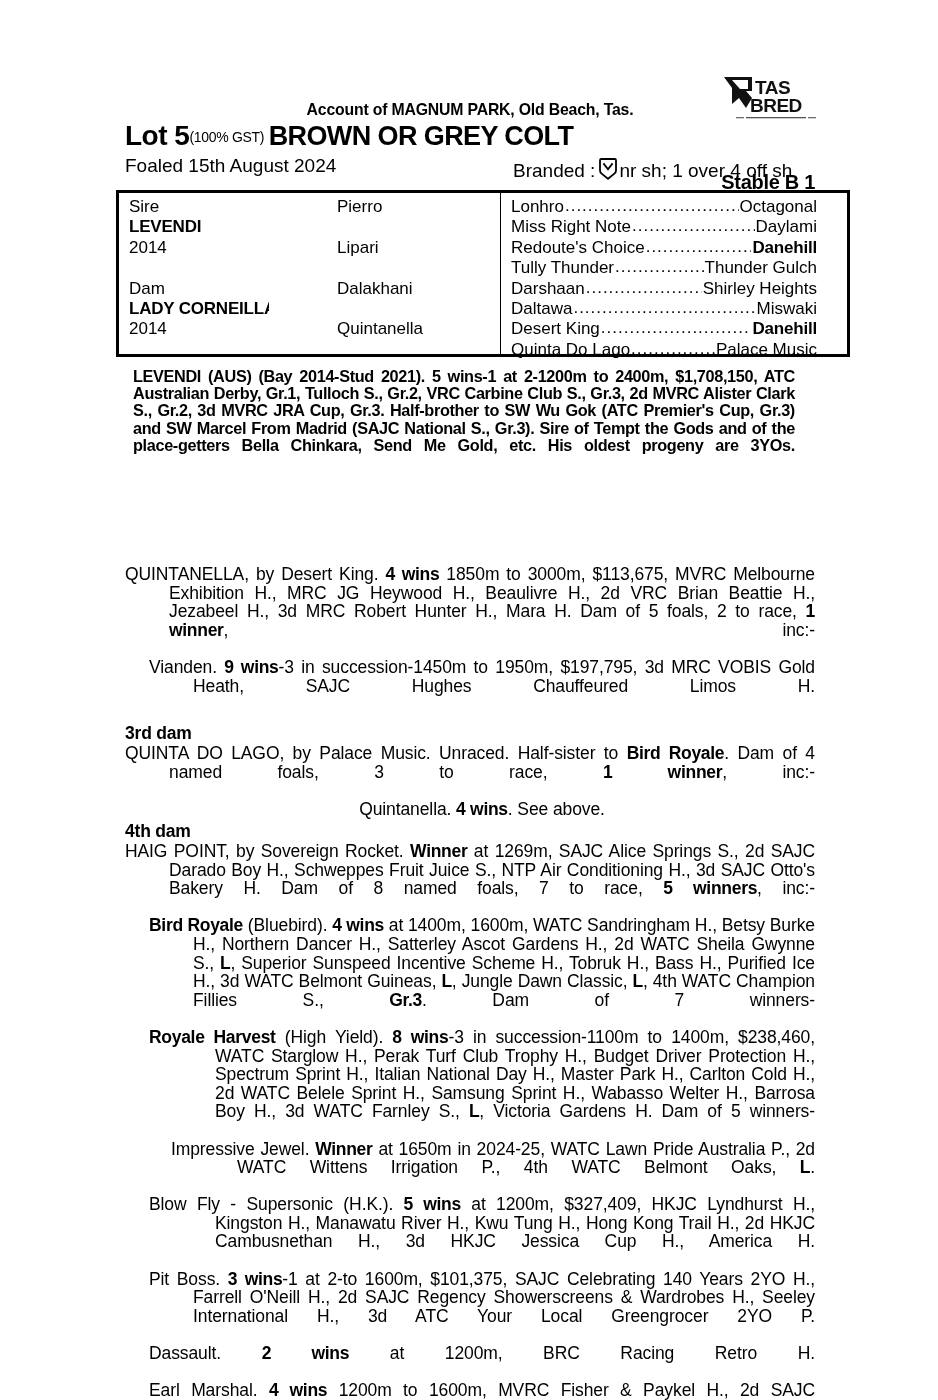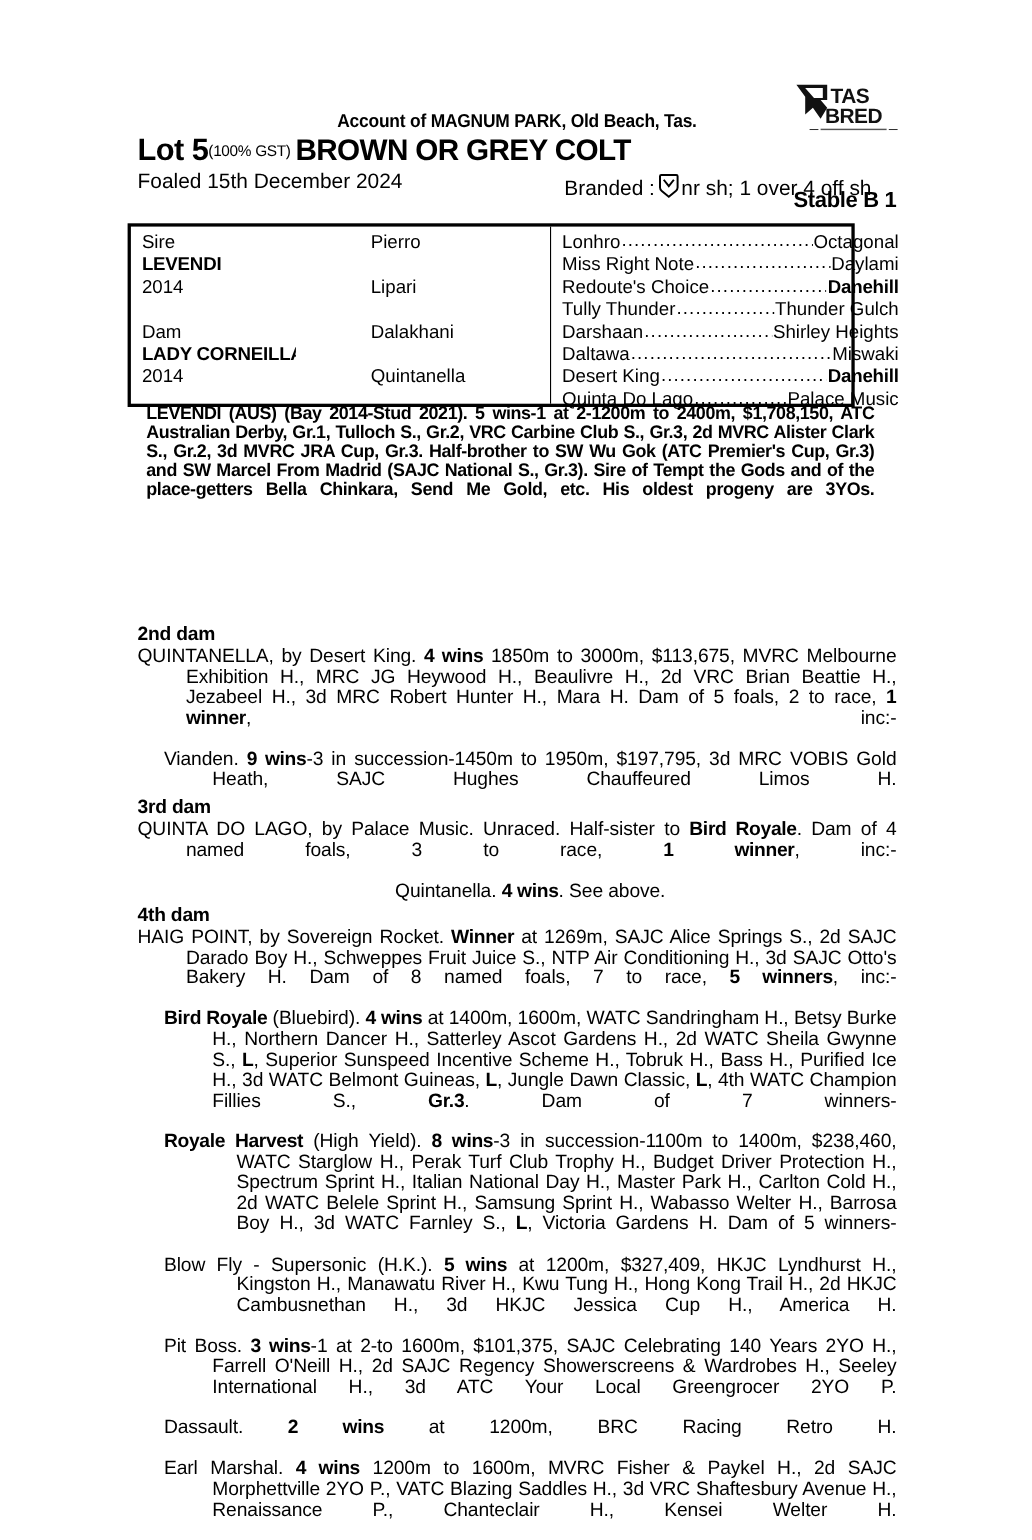--- a/index.html
+++ b/index.html
@@ -104,25 +104,24 @@
     position: relative;
     top: 3px;
     margin: 0 1px 0 3px;
   }
 
   
   .ped-table {
     position: absolute;
     left: 116px;
     top: 190px;
-    width: 661px;
+    width: 734px;
     height: 167px;
     border: 3px solid #000;
     box-sizing: border-box;
-    margin-top: 13px;
   }
   .ped-divider {
     position: absolute;
     left: 381px;
     top: 0;
     width: 1px;
     height: 100%;
     background: #000;
   }
   .ped-col-a {
@@ -243,21 +242,21 @@
       <rect x="14" y="43.4" width="8" height="0.8" fill="#111"></rect>
       <rect x="86" y="43.4" width="8" height="0.8" fill="#111"></rect>
     </svg>
   </div>
 
   <div class="account-line">Account of MAGNUM PARK, Old Beach, Tas.</div>
 
   <div class="lot-line"><span class="lot-no">Lot 5</span><span class="gst">(100% GST)</span> <span class="colt-desc">BROWN OR GREY COLT</span><span class="stable">Stable B 1</span></div>
 
   <div class="foaled-line">
-    <span>Foaled 15th December 2024</span>
+    <span>Foaled 15th August 2024</span>
     <span class="branded">
       <span>Branded :</span>
       <span class="brand-glyph">
         <svg width="20" height="22" viewBox="0 0 20 22" xmlns="http://www.w3.org/2000/svg">
           <path d="M2 2.2 Q2 1 3.2 1 L16.8 1 Q18 1 18 2.2 L18 12.5 Q18 14.3 16.4 15.6 L10 20.8 L3.6 15.6 Q2 14.3 2 12.5 Z" fill="none" stroke="#000" stroke-width="1.8"></path>
           <path d="M5.4 5.4 L10 11.3 L14.6 5.4" fill="none" stroke="#000" stroke-width="1.8" stroke-linejoin="miter"></path>
         </svg>
       </span>
       <span>nr sh; 1 over 4 off sh</span>
     </span>
@@ -329,37 +328,37 @@
         </div>
       </div>
   </div>
 
   <div class="sire-summary"><span>LEVENDI (AUS) (Bay 2014-Stud 2021). 5 wins-1 at 2-1200m to 2400m, $1,708,150, ATC Australian Derby, Gr.1, Tulloch S., Gr.2, VRC Carbine Club S., Gr.3, 2d MVRC Alister Clark S., Gr.2, 3d MVRC JRA Cup, Gr.3. Half-brother to SW Wu Gok (ATC Premier's Cup, Gr.3) and SW Marcel From Madrid (SAJC National S., Gr.3). Sire of Tempt the Gods and of the place-getters Bella Chinkara, Send Me Gold, etc. His oldest progeny are 3YOs.</span></div>
 
   <div class="sec" style="top:490px;">
   </div>
 
   <div class="sec" style="top:565px;">
-    <div class="dam-head">2nd dam</div>
     <div class="para hang1" id="dam2-lead"><span>QUINTANELLA, by Desert King. </span><span class="bk">4 wins</span><span> 1850m to 3000m, $113,675, MVRC Melbourne Exhibition H., MRC JG Heywood H., Beaulivre H., 2d VRC Brian Beattie H., Jezabeel H., 3d MRC Robert Hunter H., Mara H. Dam of 5 foals, 2 to race, </span><span class="bk">1 winner</span><span>, inc:-</span></div>
     <div class="para hang2" id="dam2-prog-0"><span>Vianden. </span><span class="bk">9 wins</span><span>-3 in succession-1450m to 1950m, $197,795, 3d MRC VOBIS Gold Heath, SAJC Hughes Chauffeured Limos H.</span></div>
   </div>
 
   <div class="sec" style="top:722px;">
     <div class="dam-head">3rd dam</div>
     <div class="para hang1" id="dam3-lead"><span>QUINTA DO LAGO, by Palace Music. Unraced. Half-sister to </span><span class="bk">Bird Royale</span><span>. Dam of 4 named foals, 3 to race, </span><span class="bk">1 winner</span><span>, inc:-</span></div>
     <div class="para hang2 nojust" id="dam3-prog-0"><span>Quintanella. </span><span class="bk">4 wins</span><span>. See above.</span></div>
   </div>
 
   <div class="sec" style="top:820px;">
     <div class="dam-head">4th dam</div>
     <div class="para hang1" id="dam4-lead"><span>HAIG POINT, by Sovereign Rocket. </span><span class="bk">Winner</span><span> at 1269m, SAJC Alice Springs S., 2d SAJC Darado Boy H., Schweppes Fruit Juice S., NTP Air Conditioning H., 3d SAJC Otto's Bakery H. Dam of 8 named foals, 7 to race, </span><span class="bk">5 winners</span><span>, inc:-</span></div>
     <div id="dam4-progeny">
         <div class="para hang2"><span class="bk">Bird Royale</span><span> (Bluebird). </span><span class="bk">4 wins</span><span> at 1400m, 1600m, WATC Sandringham H., Betsy Burke H., Northern Dancer H., Satterley Ascot Gardens H., 2d WATC Sheila Gwynne S., </span><span class="bk">L</span><span>, Superior Sunspeed Incentive Scheme H., Tobruk H., Bass H., Purified Ice H., 3d WATC Belmont Guineas, </span><span class="bk">L</span><span>, Jungle Dawn Classic, </span><span class="bk">L</span><span>, 4th WATC Champion Fillies S., </span><span class="bk">Gr.3</span><span>. Dam of 7 winners-</span></div>
         <div class="para hang3"><span class="bk">Royale Harvest</span><span> (High Yield). </span><span class="bk">8 wins</span><span>-3 in succession-1100m to 1400m, $238,460, WATC Starglow H., Perak Turf Club Trophy H., Budget Driver Protection H., Spectrum Sprint H., Italian National Day H., Master Park H., Carlton Cold H., 2d WATC Belele Sprint H., Samsung Sprint H., Wabasso Welter H., Barrosa Boy H., 3d WATC Farnley S., </span><span class="bk">L</span><span>, Victoria Gardens H. Dam of 5 winners-</span></div>
+        <div class="para hang4"><span>Impressive Jewel. </span><span class="bk">Winner</span><span> at 1650m in 2024-25, WATC Lawn Pride Australia P., 2d WATC Wittens Irrigation P., 4th WATC Belmont Oaks, </span><span class="bk">L</span><span>.</span></div>
         <div class="para hang3"><span>Blow Fly - Supersonic (H.K.). </span><span class="bk">5 wins</span><span> at 1200m, $327,409, HKJC Lyndhurst H., Kingston H., Manawatu River H., Kwu Tung H., Hong Kong Trail H., 2d HKJC Cambusnethan H., 3d HKJC Jessica Cup H., America H.</span></div>
         <div class="para hang2"><span>Pit Boss. </span><span class="bk">3 wins</span><span>-1 at 2-to 1600m, $101,375, SAJC Celebrating 140 Years 2YO H., Farrell O'Neill H., 2d SAJC Regency Showerscreens &amp; Wardrobes H., Seeley International H., 3d ATC Your Local Greengrocer 2YO P.</span></div>
         <div class="para hang2"><span>Dassault. </span><span class="bk">2 wins</span><span> at 1200m, BRC Racing Retro H.</span></div>
         <div class="para hang2"><span>Earl Marshal. </span><span class="bk">4 wins</span><span> 1200m to 1600m, MVRC Fisher &amp; Paykel H., 2d SAJC Morphettville 2YO P., VATC Blazing Saddles H., 3d VRC Shaftesbury Avenue H., Renaissance P., Chanteclair H., Kensei Welter H.</span></div>
       </div>
   </div>
 
 </div>
 
 </body></html>

